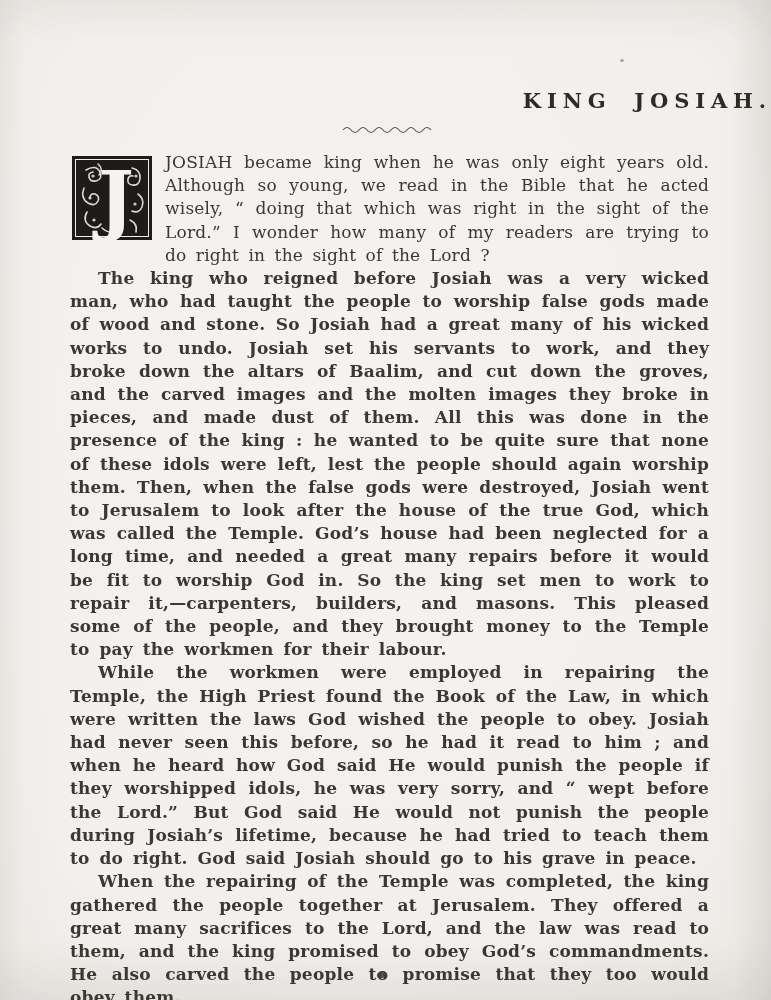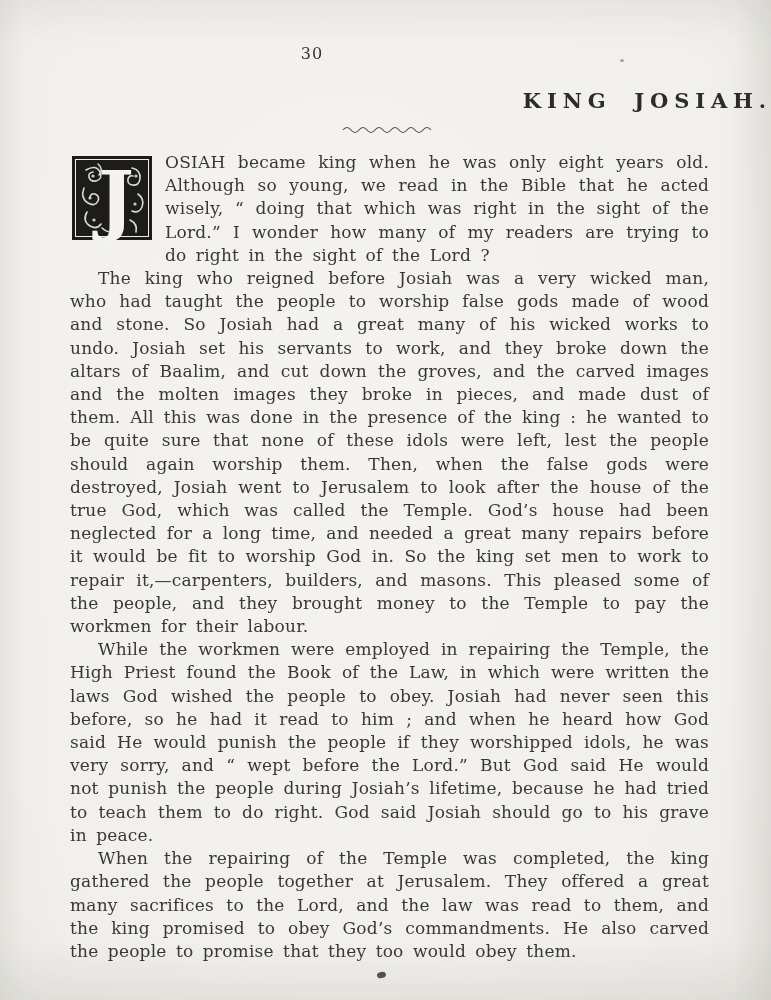--- a/index.html
+++ b/index.html
@@ -51,21 +51,21 @@
   }
   .body-text p {
     margin: 0;
     font-size: 17px;
     line-height: 23.2px;
     text-align: justify;
     word-spacing: 0.22em;
     letter-spacing: 0.012em;
     color: #3a3832;
   }
-  .body-text p.indented { text-indent: 28px; }
+  .body-text p.indented { text-indent: 28px; font-weight: bold; }
   .dropcap-block {
     float: left;
     width: 80px; height: 90px;
     margin: 3px 13px 0 2px;
   }
   .ink-speck {
     position: absolute;
     left: 377px; top: 972px;
     width: 9px; height: 6px;
     background: #43413b;
@@ -80,21 +80,20 @@
     background: #6a675f;
     border-radius: 50%;
     opacity: 0.55;
   }
 </style>
 </head>
 <body>
 
 <div class="page">
 
-  <div class="page-number">30</div>
 
   <div class="title">KING JOSIAH.</div>
 
   <svg class="title-rule" viewBox="0 0 96 10">
     <path d="M2,6 q4,-5 8,0 t8,0 t8,0 t8,0 t8,0 t8,0 t8,0 t8,0 t8,0 t8,0 t8,0" fill="none" stroke="#4a4841" stroke-width="1.1"></path>
   </svg>
 
   <div class="body-text">
 
     <p>
@@ -114,21 +113,21 @@
           </g>
           <g fill="#efeeea" opacity="0.85">
             <circle cx="21" cy="22" r="1.6"></circle>
             <circle cx="18" cy="44" r="1.6"></circle>
             <circle cx="64" cy="22" r="1.6"></circle>
             <circle cx="63" cy="50" r="1.6"></circle>
             <circle cx="22" cy="66" r="1.6"></circle>
           </g>
           <text x="44" y="72" font-family="DejaVu Serif, serif" font-size="76" font-weight="bold" fill="#f4f3ef" text-anchor="middle">J</text>
         </svg>
-      </span><span>OSIAH became king when he was only eight years old.  Although so young, we read in the Bible that he acted wisely, “ doing that which was right in the sight of the Lord.”  I wonder how many of my readers are trying to do right in the sight of the Lord ?</span>
+      </span><span>JOSIAH became king when he was only eight years old.  Although so young, we read in the Bible that he acted wisely, “ doing that which was right in the sight of the Lord.”  I wonder how many of my readers are trying to do right in the sight of the Lord ?</span>
     </p>
 
     <p class="indented">The king who reigned before Josiah was a very wicked man, who had taught the people to worship false gods made of wood and stone. So Josiah had a great many of his wicked works to undo.  Josiah set his servants to work, and they broke down the altars of Baalim, and cut down the groves, and the carved images and the molten images they broke in pieces, and made dust of them.  All this was done in the presence of the king :  he wanted to be quite sure that none of these idols were left, lest the people should again worship them.  Then, when the false gods were destroyed, Josiah went to Jerusalem to look after the house of the true God, which was called the Temple.  God’s house had been neglected for a long time, and needed a great many repairs before it would be fit to worship God in. So the king set men to work to repair it,—carpenters, builders, and masons.  This pleased some of the people, and they brought money to the Temple to pay the workmen for their labour.</p>
 
     <p class="indented">While the workmen were employed in repairing the Temple, the High Priest found the Book of the Law, in which were written the laws God wished the people to obey.  Josiah had never seen this before, so he had it read to him ; and when he heard how God said He would punish the people if they worshipped idols, he was very sorry, and “ wept before the Lord.”  But God said He would not punish the people during Josiah’s lifetime, because he had tried to teach them to do right.  God said Josiah should go to his grave in peace.</p>
 
     <p class="indented">When the repairing of the Temple was completed, the king gathered the people together at Jerusalem.  They offered a great many sacrifices to the Lord, and the law was read to them, and the king promised to obey God’s commandments.  He also carved the people to promise that they too would obey them.</p>
 
   </div>
 

